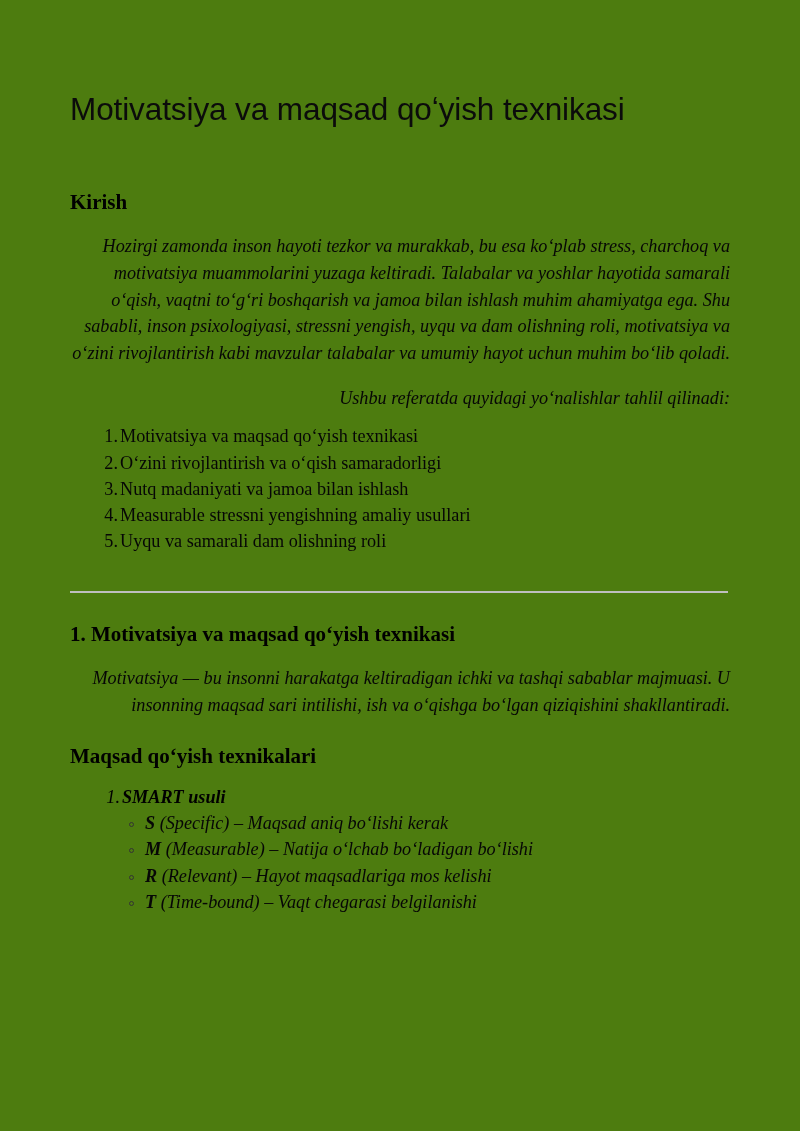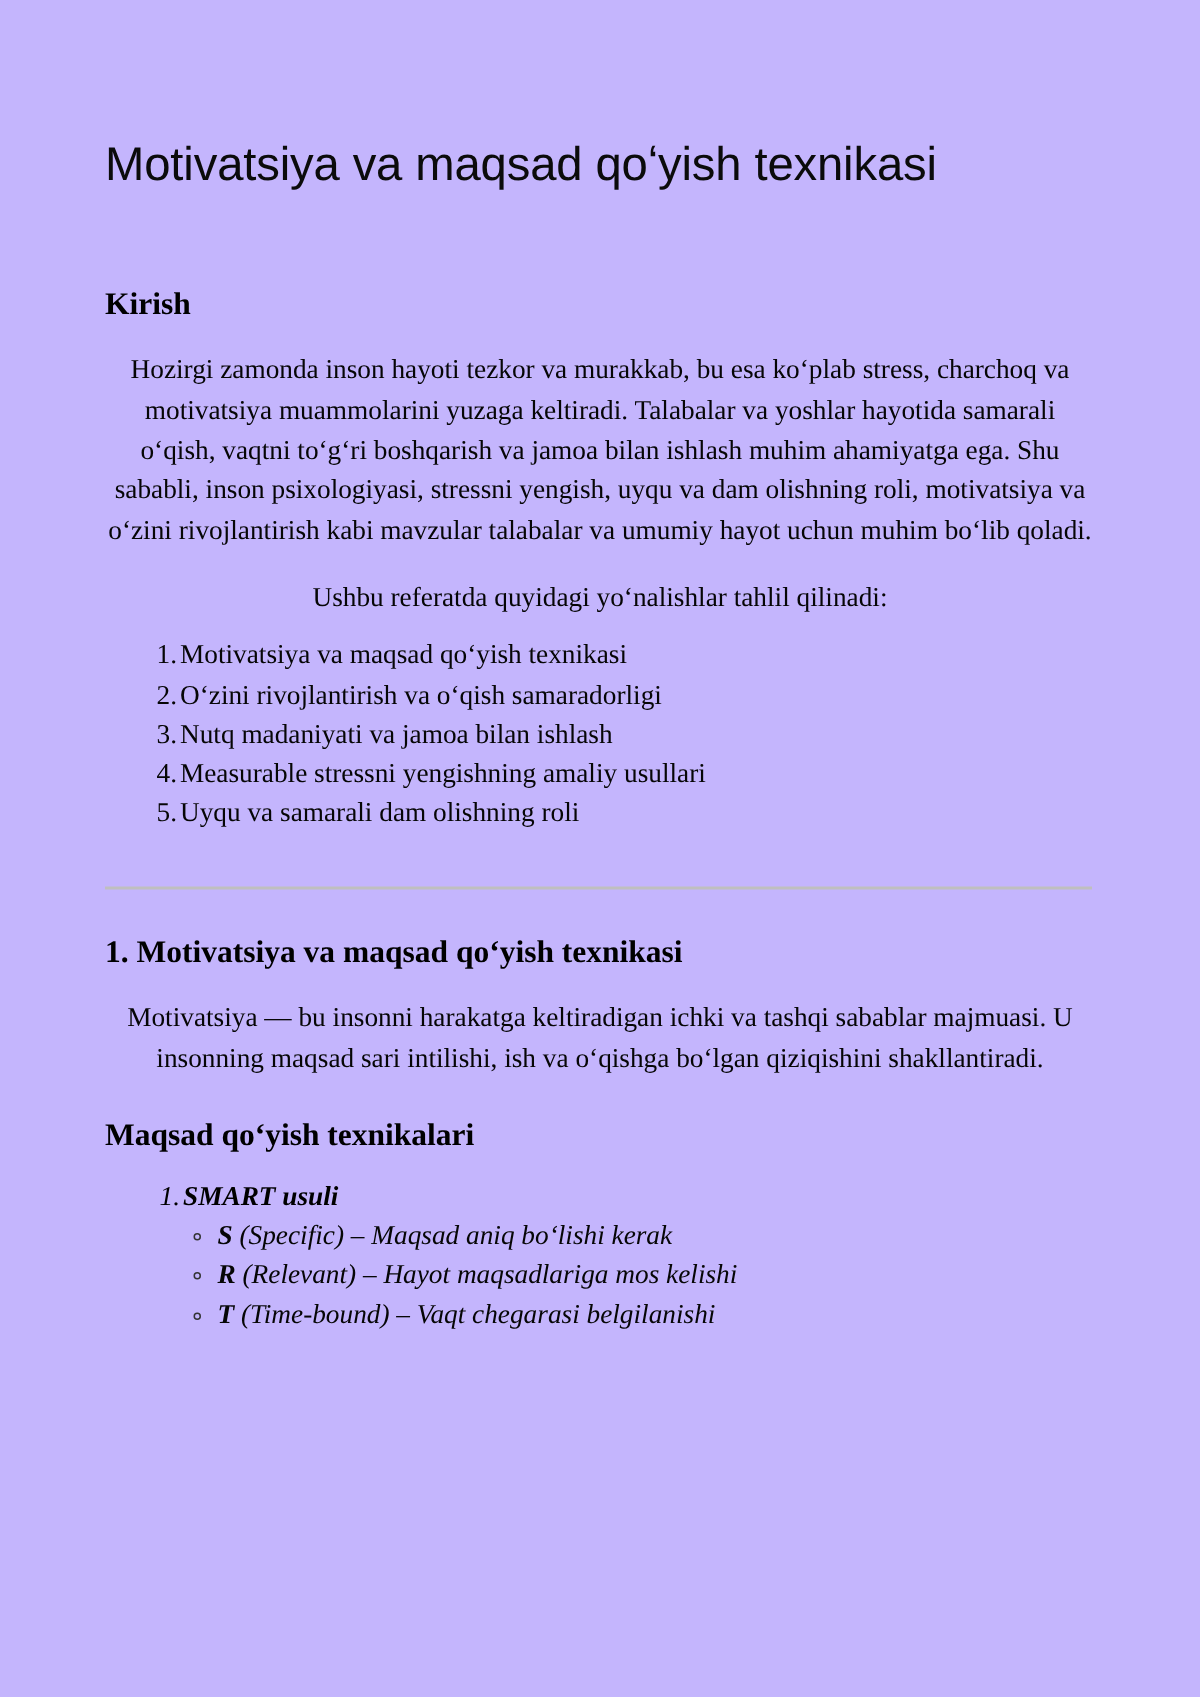--- a/index.html
+++ b/index.html
@@ -16,21 +16,21 @@
     font-family: "Liberation Serif", "DejaVu Serif", serif;
     color: #000000;
     -webkit-font-smoothing: antialiased;
   }
 
   .page {
     box-sizing: border-box;
     width: 800px;
     height: 1131px;
     padding: 0;
-    background: #c4b5fd;
+    background: #4d7c0f;
   }
 
   .content {
     position: absolute;
     left: 70px;
     top: 0;
     width: 660px;
   }
 
   
@@ -58,22 +58,23 @@
   .h-section    { padding-top: 29px; }
   .h-sub        { padding-top: 28px; }
   .h-sub2       { padding-top: 26px; }
 
   
   p.body-text {
     font-size: 18.2px;
     line-height: 1.465;
     margin: 0;
     padding-top: 18px;
-    text-align: center;
+    text-align: right;
     color: #060606;
+    font-style: italic;
   }
 
   
   ol.main-list {
     margin: 0;
     padding-top: 12px;
     padding-left: 0;
     list-style: none;
     counter-reset: mainitem;
   }
@@ -192,20 +193,23 @@
     <h3 class="h-bold h-sub2">Maqsad qoʻyish texnikalari</h3>
 
     <ol class="smart-list">
       <li class="smart-head">
         <span>SMART usuli</span>
         <ul class="smart-sub">
           <li>
             <span class="lead">S</span><span> (Specific) – Maqsad aniq boʻlishi kerak</span>
           </li>
           <li>
+            <span class="lead">M</span><span> (Measurable) – Natija oʻlchab boʻladigan boʻlishi</span>
+          </li>
+          <li>
             <span class="lead">R</span><span> (Relevant) – Hayot maqsadlariga mos kelishi</span>
           </li>
           <li>
             <span class="lead">T</span><span> (Time-bound) – Vaqt chegarasi belgilanishi</span>
           </li>
         </ul>
       </li>
     </ol>
 
   </div>

